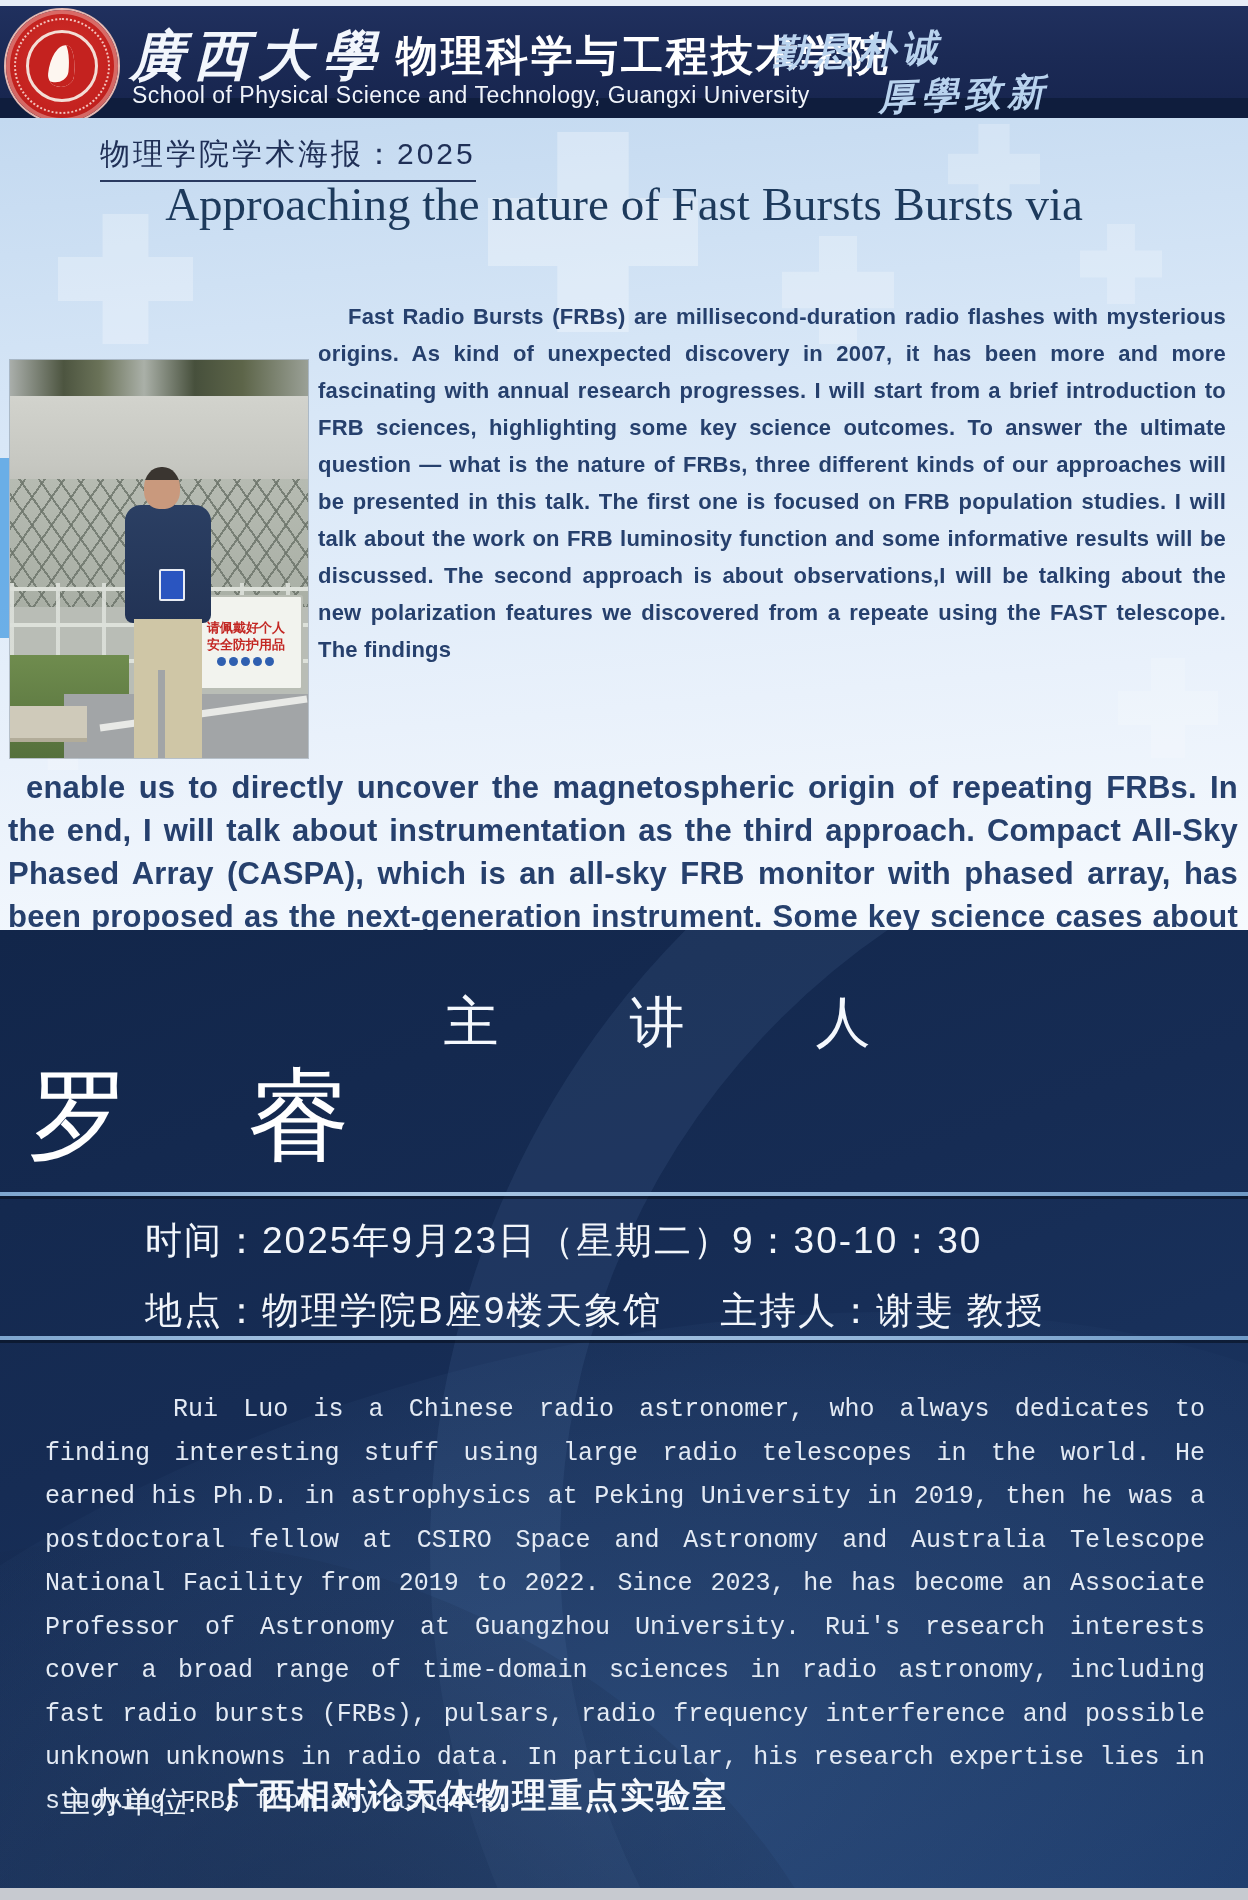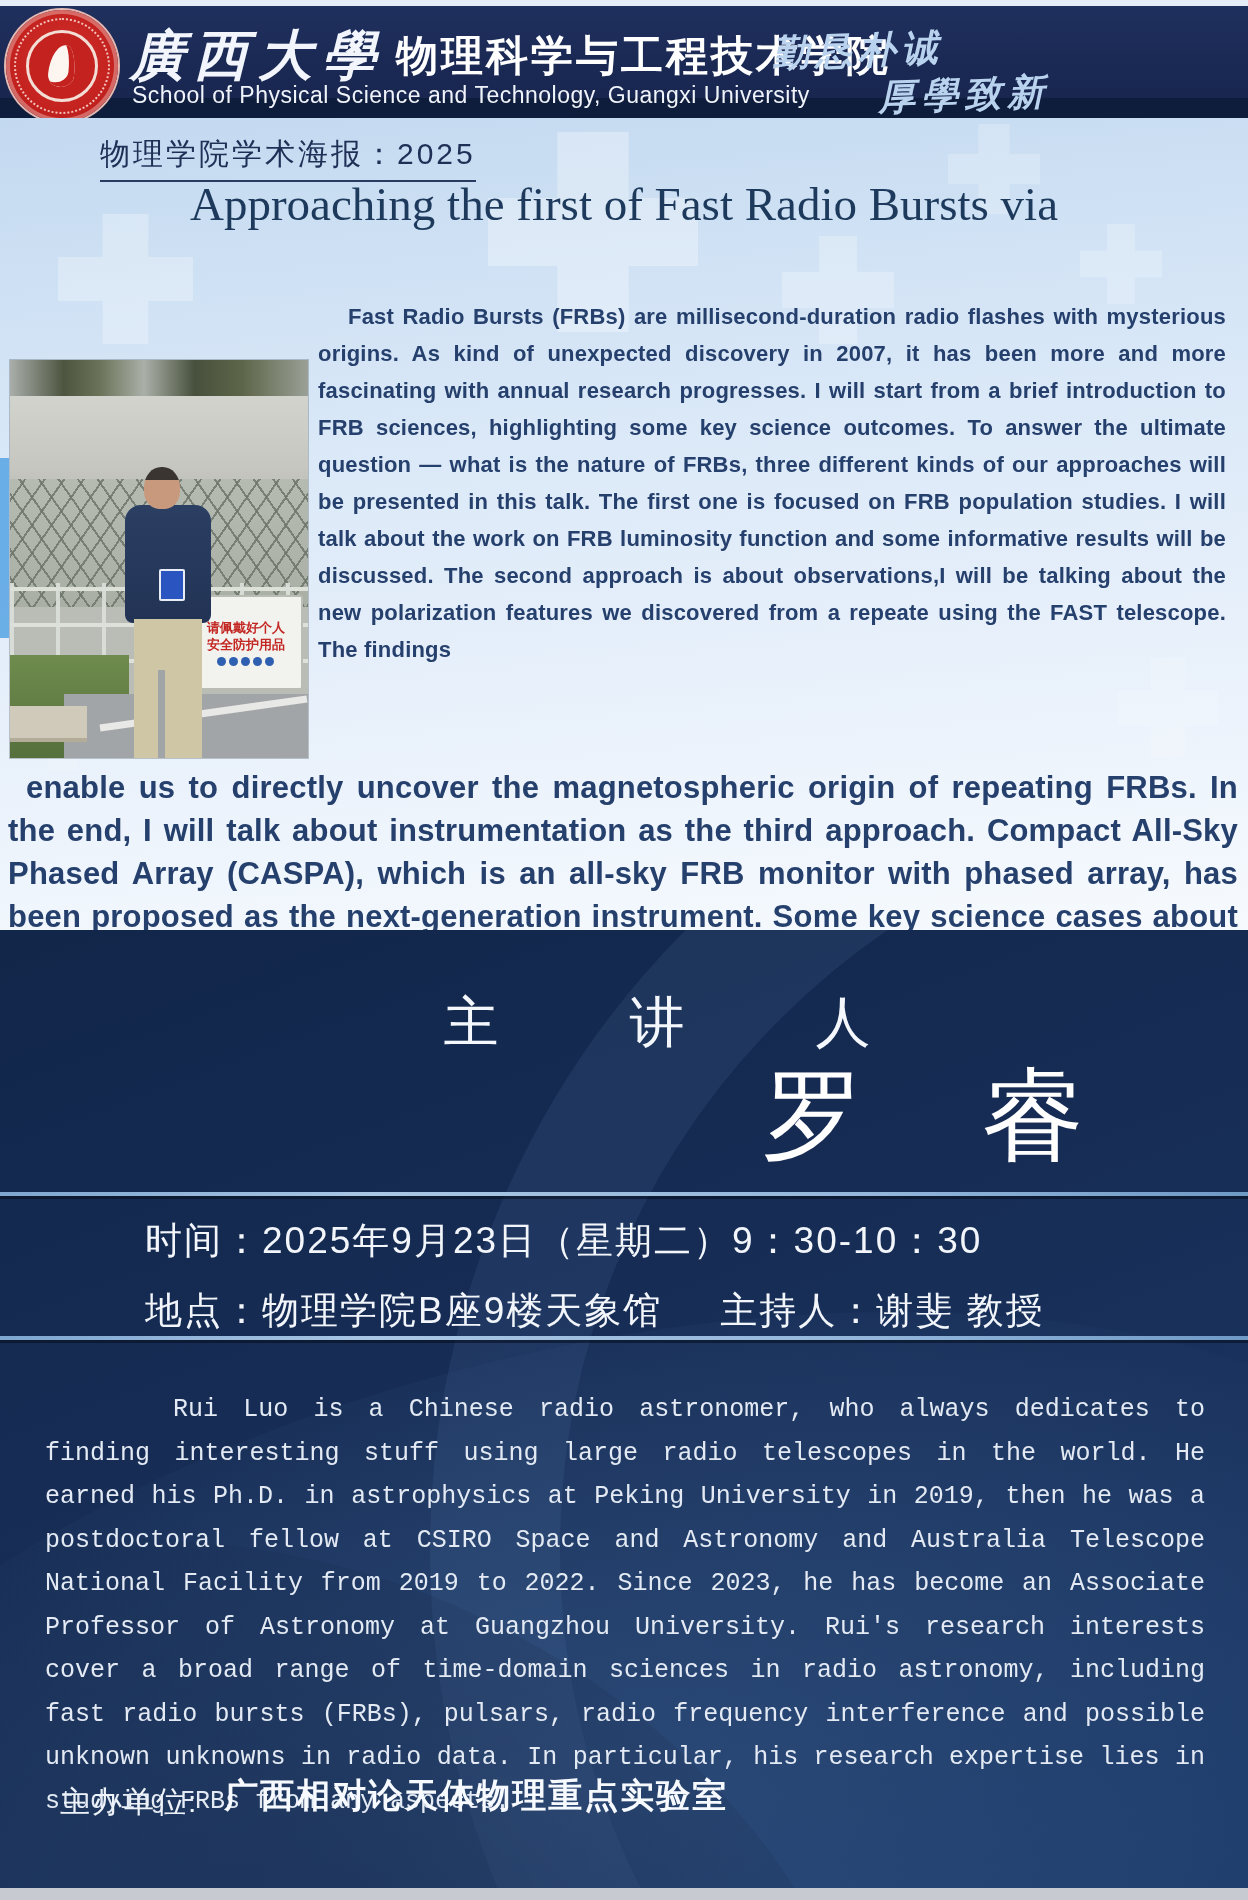--- a/index.html
+++ b/index.html
@@ -135,23 +135,23 @@
     background:radial-gradient(ellipse at 50% 45%, rgba(86,128,178,.28) 0%, rgba(86,128,178,.12) 45%, transparent 70%);}
   .sw2{left:430px;top:-260px;width:1500px;height:1500px;
     border:130px solid rgba(90,130,180,.14);background:transparent;}
   .sw3{left:-500px;top:620px;width:1400px;height:1200px;transform:rotate(18deg);
     background:radial-gradient(ellipse at 55% 40%, rgba(20,36,66,.55) 0%, transparent 65%);}
   .spk-heading{
     position:absolute;left:0;top:56px;width:1248px;text-align:center;
     color:#f4f8fd;font-size:55px;letter-spacing:38px;text-indent:38px;font-weight:400;padding-left:33px;
   }
   .spk-name{
-    position:absolute;left:0;top:126px;width:1092px;text-align:right;
+    position:absolute;left:0;top:126px;width:1092px;text-align:left;
     font-family:"Liberation Serif", serif;color:#ffffff;font-size:102px;line-height:120px;
-    letter-spacing:8px;text-indent:8px;font-weight:400;
+    letter-spacing:8px;text-indent:8px;font-weight:400;padding-left:20px;
   }
   .divider{
     position:absolute;left:0;width:1248px;height:4px;
     background:linear-gradient(90deg,#7ea6cf,#a9c6e4 30%,#93b6da 70%,#6f9ac6);
     box-shadow:0 3px 0 rgba(5,12,26,.55);
   }
   .d1{top:262px;}
   .d2{top:406px;}
   .info-row{
     position:absolute;left:145px;white-space:nowrap;
@@ -200,21 +200,21 @@
   <div class="plus" style="left:948px;top:6px;width:92px;height:90px;opacity:.4;"></div>
   <div class="plus" style="left:1080px;top:106px;width:82px;height:80px;opacity:.4;"></div>
   <div class="plus" style="left:86px;top:430px;width:140px;height:150px;opacity:.35;"></div>
   <div class="plus" style="left:18px;top:560px;width:90px;height:92px;opacity:.35;"></div>
   <div class="plus" style="left:1118px;top:540px;width:100px;height:100px;opacity:.3;"></div>
   <div class="blue-sliver"></div>
 
   <div class="series">物理学院学术海报：2025</div>
 
   <div class="title">
-    <div>Approaching the first of Fast Radio Bursts via</div>
+    <div>Approaching the nature of Fast Bursts Bursts via</div>
   </div>
 
   <div class="photo">
     <div class="ph-trees"></div>
     <div class="ph-dish"></div>
     <div class="ph-truss"></div>
     <div class="ph-rail" style="top:57%;"></div>
     <div class="ph-rail" style="top:66%;"></div>
     <div class="ph-rail" style="top:75%;"></div>
     <div class="ph-posts"></div>

